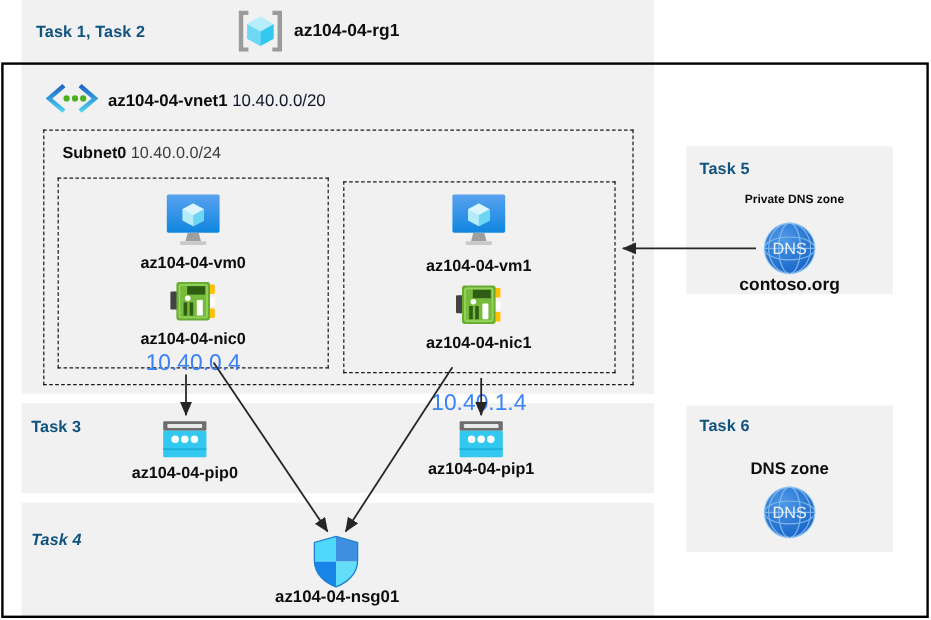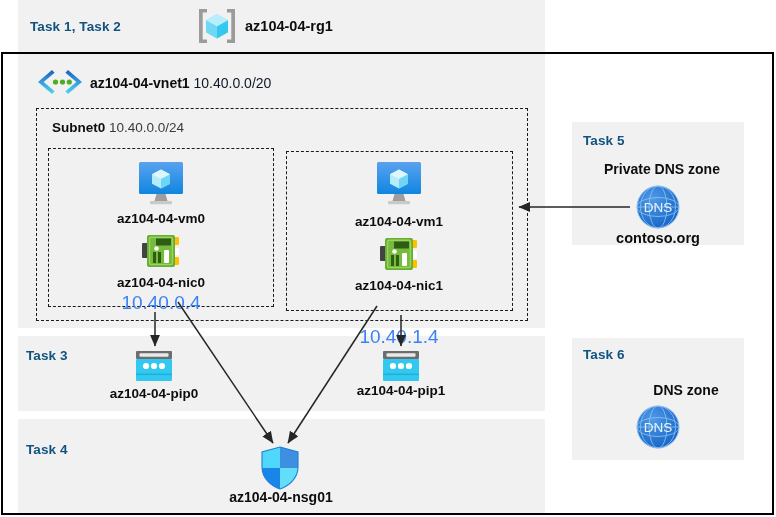--- a/index.html
+++ b/index.html
@@ -207,21 +207,21 @@
       <rect x="4.5" y="3.3" width="29" height="3.4" rx="1" fill="#e9e9e9"></rect>
       <rect x="1" y="9" width="36" height="22" rx="1" fill="#32c8f0"></rect>
       <rect x="1" y="23.5" width="36" height="1.6" fill="#1fb2da"></rect>
       <circle cx="11" cy="16" r="3.1" fill="#ffffff"></circle>
       <circle cx="19" cy="16" r="3.1" fill="#ffffff"></circle>
       <circle cx="27" cy="16" r="3.1" fill="#ffffff"></circle>
     </svg>
   </div>
   <div class="res-name centered" style="left:401px;top:383px;">az104-04-pip1</div>
 
-  <div class="task-label" style="left:26px;top:442px;">Task 4</div>
+  <div class="task-label" style="left:26px;top:442px;font-style:italic;">Task 4</div>
 
   <div class="icon" style="left:261px;top:446px;width:38px;height:44px;">
     <svg width="38" height="44" viewBox="0 0 38 44">
       <defs>
         <clipPath id="shieldclip">
           <path d="M19 1 L37 6 L37 21 C37 32 28.5 39.5 19 43 C9.5 39.5 1 32 1 21 L1 6 Z"></path>
         </clipPath>
       </defs>
       <g clip-path="url(#shieldclip)">
         <rect x="0" y="0" width="19" height="22" fill="#4fd8fb"></rect>
@@ -229,21 +229,21 @@
         <rect x="0" y="22" width="19" height="22" fill="#1a85e8"></rect>
         <rect x="19" y="22" width="19" height="22" fill="#62def8"></rect>
       </g>
       <path d="M19 1 L37 6 L37 21 C37 32 28.5 39.5 19 43 C9.5 39.5 1 32 1 21 L1 6 Z" fill="none" stroke="#1d7fd6" stroke-width="1.1"></path>
     </svg>
   </div>
   <div class="res-name centered" style="left:281px;top:489px;font-size:14px;">az104-04-nsg01</div>
 
   <div class="task-label" style="left:583px;top:133px;">Task 5</div>
 
-  <div class="res-name centered" style="left:662px;top:161px;font-size:14px;">Private DNS zone</div>
+  <div class="res-name centered" style="left:662px;top:161px;font-size:10px;">Private DNS zone</div>
 
   <div class="icon" style="left:634px;top:184px;width:48px;height:46px;">
     <svg width="48" height="46" viewBox="0 0 48 46">
       <defs>
         <radialGradient id="dnsg5" cx="0.38" cy="0.32" r="0.78">
           <stop offset="0" stop-color="#4f9ae8"></stop>
           <stop offset="1" stop-color="#1260c4"></stop>
         </radialGradient>
       </defs>
       <ellipse cx="24" cy="23" rx="21" ry="21" fill="url(#dnsg5)"></ellipse>
@@ -254,21 +254,21 @@
         <line x1="3" y1="23" x2="45" y2="23"></line>
         <ellipse cx="24" cy="23" rx="21" ry="9.5"></ellipse>
       </g>
       <text x="24" y="28" text-anchor="middle" font-family="Liberation Sans, sans-serif" font-size="13.5" fill="#eaf3fc">DNS</text>
     </svg>
   </div>
   <div class="res-name centered" style="left:658px;top:230px;font-size:14.5px;">contoso.org</div>
 
   <div class="task-label" style="left:583px;top:347px;">Task 6</div>
 
-  <div class="res-name centered" style="left:658px;top:382px;font-size:14px;margin-left:28px;">DNS zone</div>
+  <div class="res-name centered" style="left:658px;top:382px;font-size:14px;">DNS zone</div>
 
   <div class="icon" style="left:634px;top:404px;width:48px;height:46px;">
     <svg width="48" height="46" viewBox="0 0 48 46">
       <defs>
         <radialGradient id="dnsg6" cx="0.38" cy="0.32" r="0.78">
           <stop offset="0" stop-color="#4f9ae8"></stop>
           <stop offset="1" stop-color="#1260c4"></stop>
         </radialGradient>
       </defs>
       <ellipse cx="24" cy="23" rx="21" ry="21" fill="url(#dnsg6)"></ellipse>

